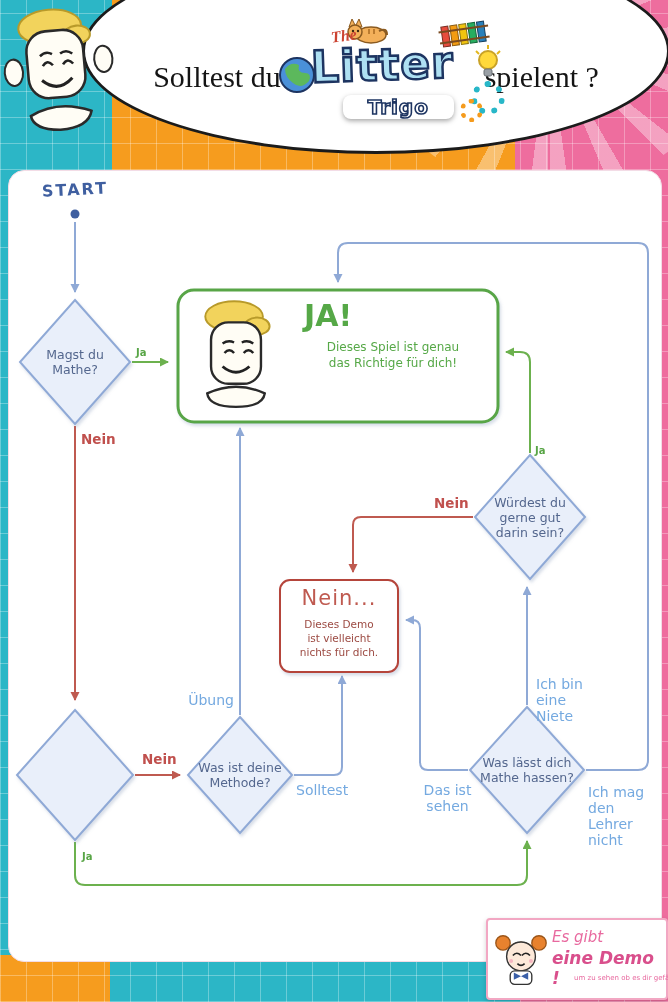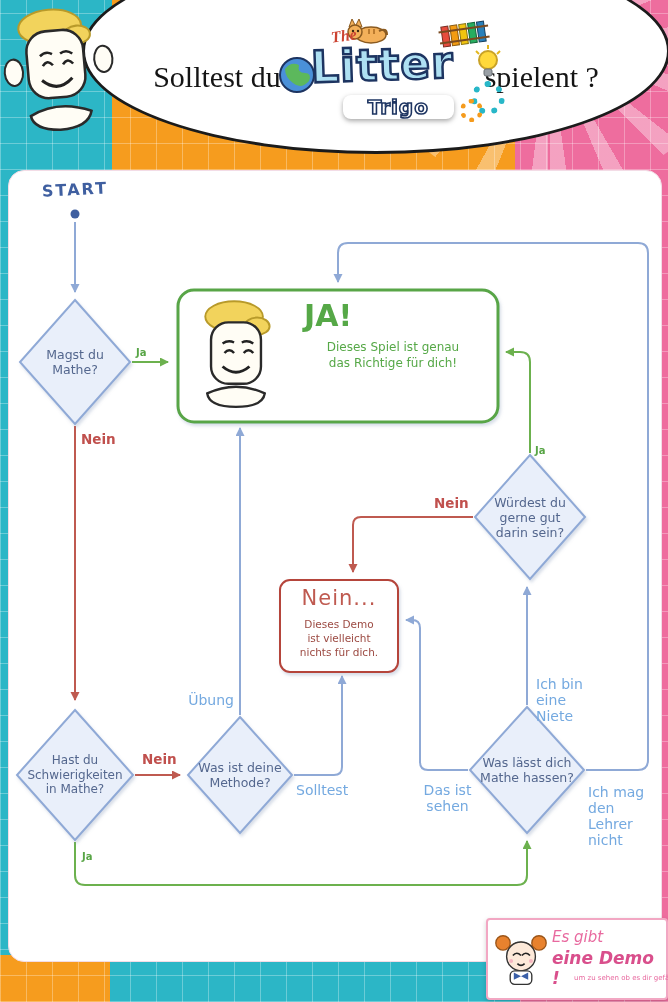--- a/index.html
+++ b/index.html
@@ -174,23 +174,20 @@
       <polygon points="522,285 577,347 522,409 467,347" fill="#e9effa" stroke="#8fa9d6" stroke-width="2" filter="url(#ds)"></polygon>
       <polygon points="519,537 576,600 519,663 462,600" fill="#e9effa" stroke="#8fa9d6" stroke-width="2" filter="url(#ds)"></polygon>
 
       <rect x="170" y="120" width="320" height="132" rx="16" fill="#ffffff" stroke="#58a546" stroke-width="3" filter="url(#ds)"></rect>
       <rect x="272" y="410" width="118" height="92" rx="10" fill="#ffffff" stroke="#b5443a" stroke-width="2" filter="url(#ds)"></rect>
     </svg>
 
     <div class="start-label">START</div>
     <div class="node-text" style="left:7px;top:162px;width:120px;height:60px">Magst du
 Mathe?</div>
-    <div class="node-text" style="left:2px;top:570px;width:130px;height:70px;font-size:12px">Hast du
-Schwierigkeiten
-in Mathe?</div>
     <div class="node-text" style="left:172px;top:577px;width:120px;height:56px">Was ist deine
 Methode?</div>
     <div class="node-text" style="left:462px;top:314px;width:120px;height:66px">Würdest du
 gerne gut
 darin sein?</div>
     <div class="node-text" style="left:454px;top:572px;width:130px;height:56px">Was lässt dich
 Mathe hassen?</div>
 
     <svg class="mascot-ja" width="96" height="118" viewBox="0 0 100 120">
       <ellipse cx="48" cy="20" rx="30" ry="16" fill="#f2d35c" stroke="#b89a2a" stroke-width="2"></ellipse>

